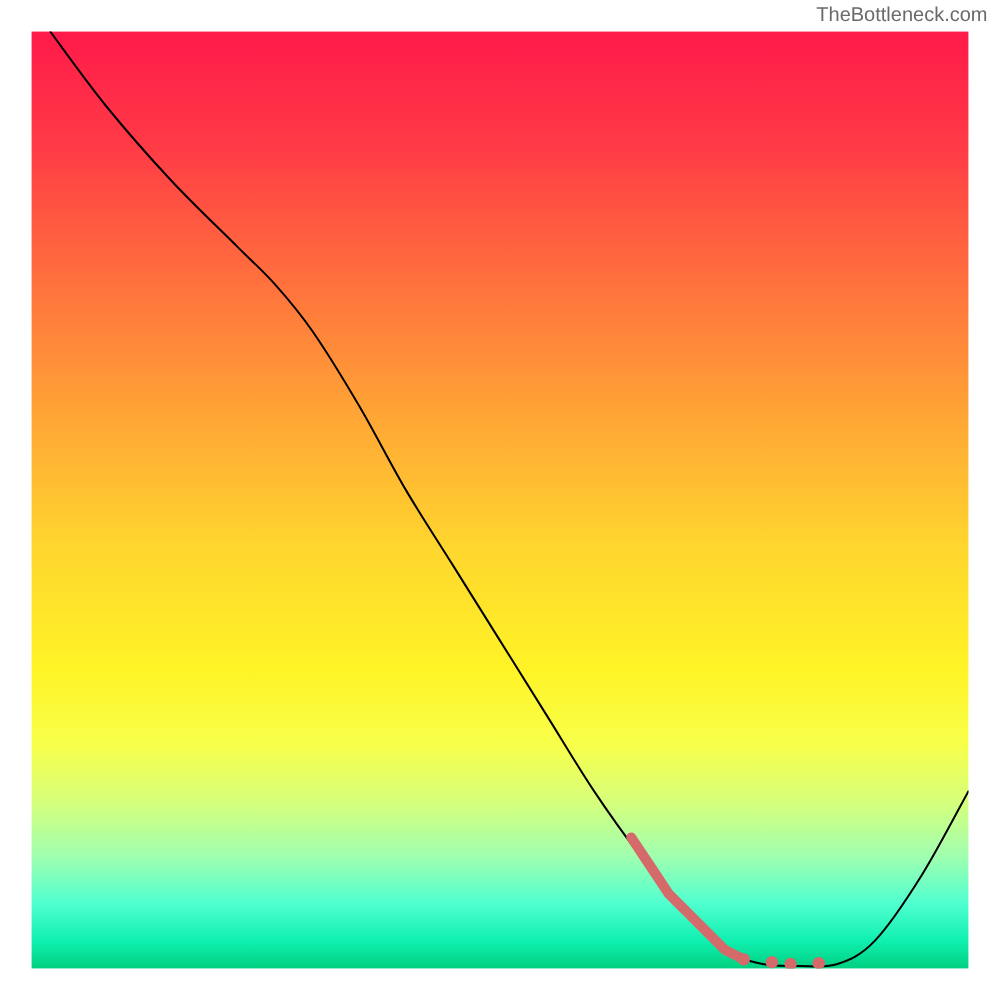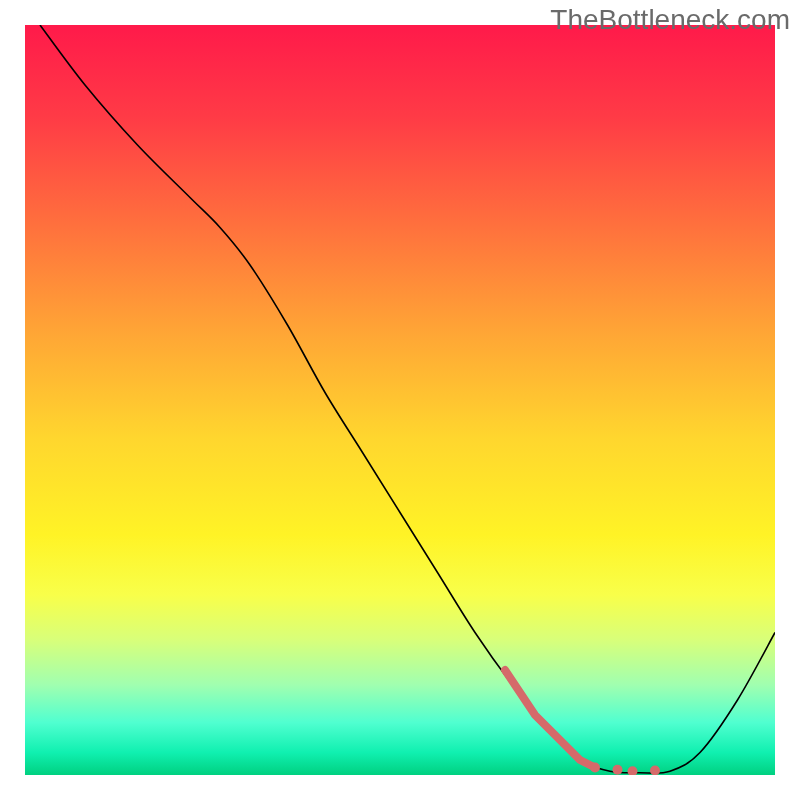--- a/index.html
+++ b/index.html
@@ -8,21 +8,21 @@
     position: relative;
     width: 800px;
     height: 800px;
     background: #ffffff;
   }
   .watermark {
     position: absolute;
     top: 4px;
     right: 10px;
     font-family: Arial, sans-serif;
-    font-size: 28px;
+    font-size: 16px;
     color: #6a6a6a;
     font-weight: 500;
     z-index: 10;
   }
   .plot-area {
     position: absolute;
     left: 25px;
     top: 25px;
     width: 750px;
     height: 750px;

